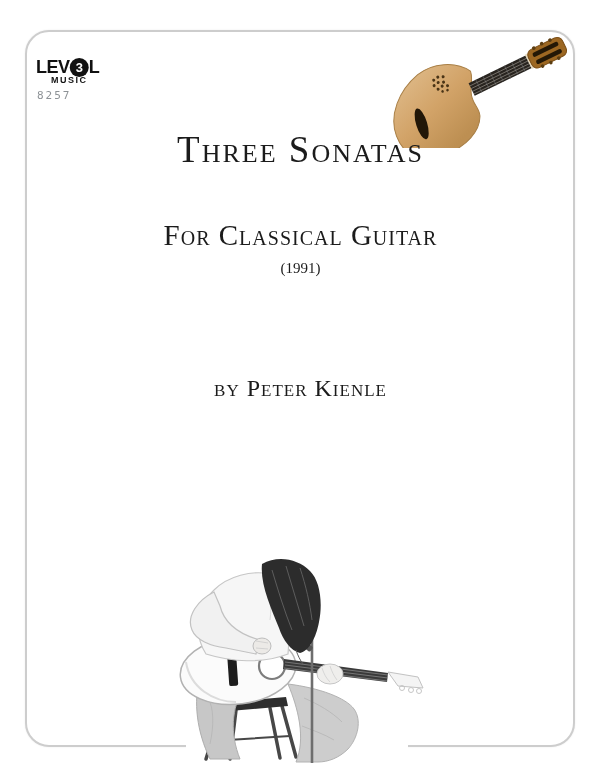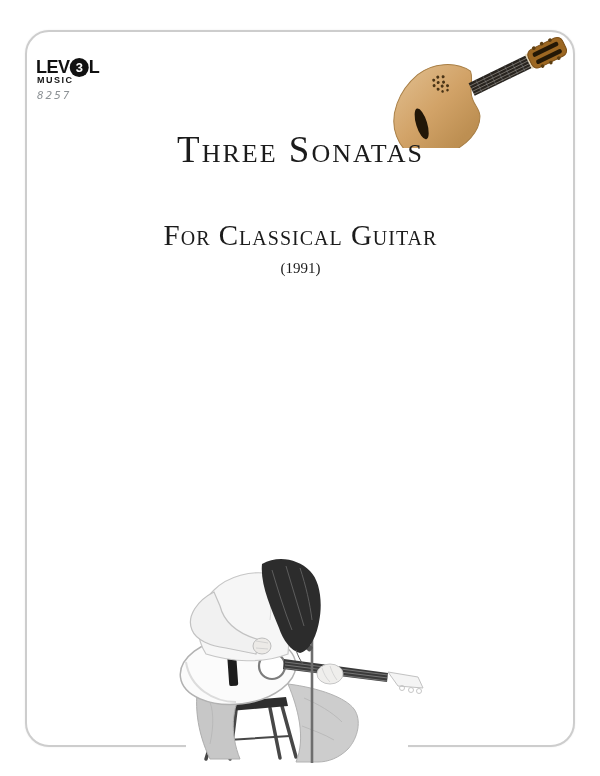--- a/index.html
+++ b/index.html
@@ -14,24 +14,24 @@
     background:#fff;box-shadow:0 0 2px rgba(0,0,0,0.08);
   }
   
   .logo{position:absolute;left:36px;top:56px;color:#111;font-family:"Liberation Sans", sans-serif;}
   .logo-row{display:flex;align-items:center;font-weight:700;font-size:19px;letter-spacing:-0.5px;transform:scaleX(0.95);transform-origin:left;}
   .logo-circle{
     width:19px;height:19px;border-radius:50%;background:#111;color:#fff;
     display:flex;align-items:center;justify-content:center;
     font-size:13px;font-weight:700;margin:0 0.5px;transform:scaleX(1.05);
   }
-  .logo-sub{font-weight:700;font-size:9px;letter-spacing:1.5px;text-transform:uppercase;margin-top:-3px;margin-left:1px;}
+  .logo-sub{font-weight:700;font-size:9px;letter-spacing:1.5px;text-transform:uppercase;margin-top:-3px;margin-left:15px;}
   .catalog{
     font-family:"DejaVu Sans Mono", monospace;font-size:11px;color:#8d9296;
-    letter-spacing:2px;margin-top:4px;margin-left:1px;font-style:italic;
+    letter-spacing:2px;margin-top:4px;margin-left:1px;
   }
   
   .centered{position:absolute;left:26px;width:549px;text-align:center;color:#1b1b1b;}
   .title{top:128px;font-size:37px;font-variant:small-caps;letter-spacing:2px;font-weight:500;}
   .subtitle{top:219px;font-size:29px;font-variant:small-caps;letter-spacing:1px;}
   .year{top:260px;font-size:15px;}
   .byline{top:375px;font-size:24px;font-variant:small-caps;letter-spacing:1px;}
   
   .guitar-photo{position:absolute;left:383px;top:33px;}
   .guitarist-photo{position:absolute;left:170px;top:558px;}
@@ -112,20 +112,21 @@
         <circle cx="162" cy="9" r="1.8"></circle>
           <circle cx="171" cy="9.5" r="1.8"></circle>
           <circle cx="180" cy="9" r="1.8"></circle>
       </g>
     </g>
   </svg>
 
   <div class="centered title">Three Sonatas</div>
   <div class="centered subtitle">For Classical Guitar</div>
   <div class="centered year">(1991)</div>
+  <div class="centered byline">by Peter Kienle</div>
 
   <svg class="guitarist-photo" width="265" height="205" viewBox="0 0 265 205">
 
     <rect x="16" y="0" width="222" height="205" fill="#ffffff"></rect>
 
     <g stroke="#474747" stroke-width="3.5" stroke-linecap="round">
       <line x1="52" y1="150" x2="36" y2="201"></line>
       <line x1="112" y1="148" x2="126" y2="199"></line>
       <line x1="66" y1="152" x2="60" y2="201"></line>
       <line x1="100" y1="150" x2="110" y2="200"></line>

